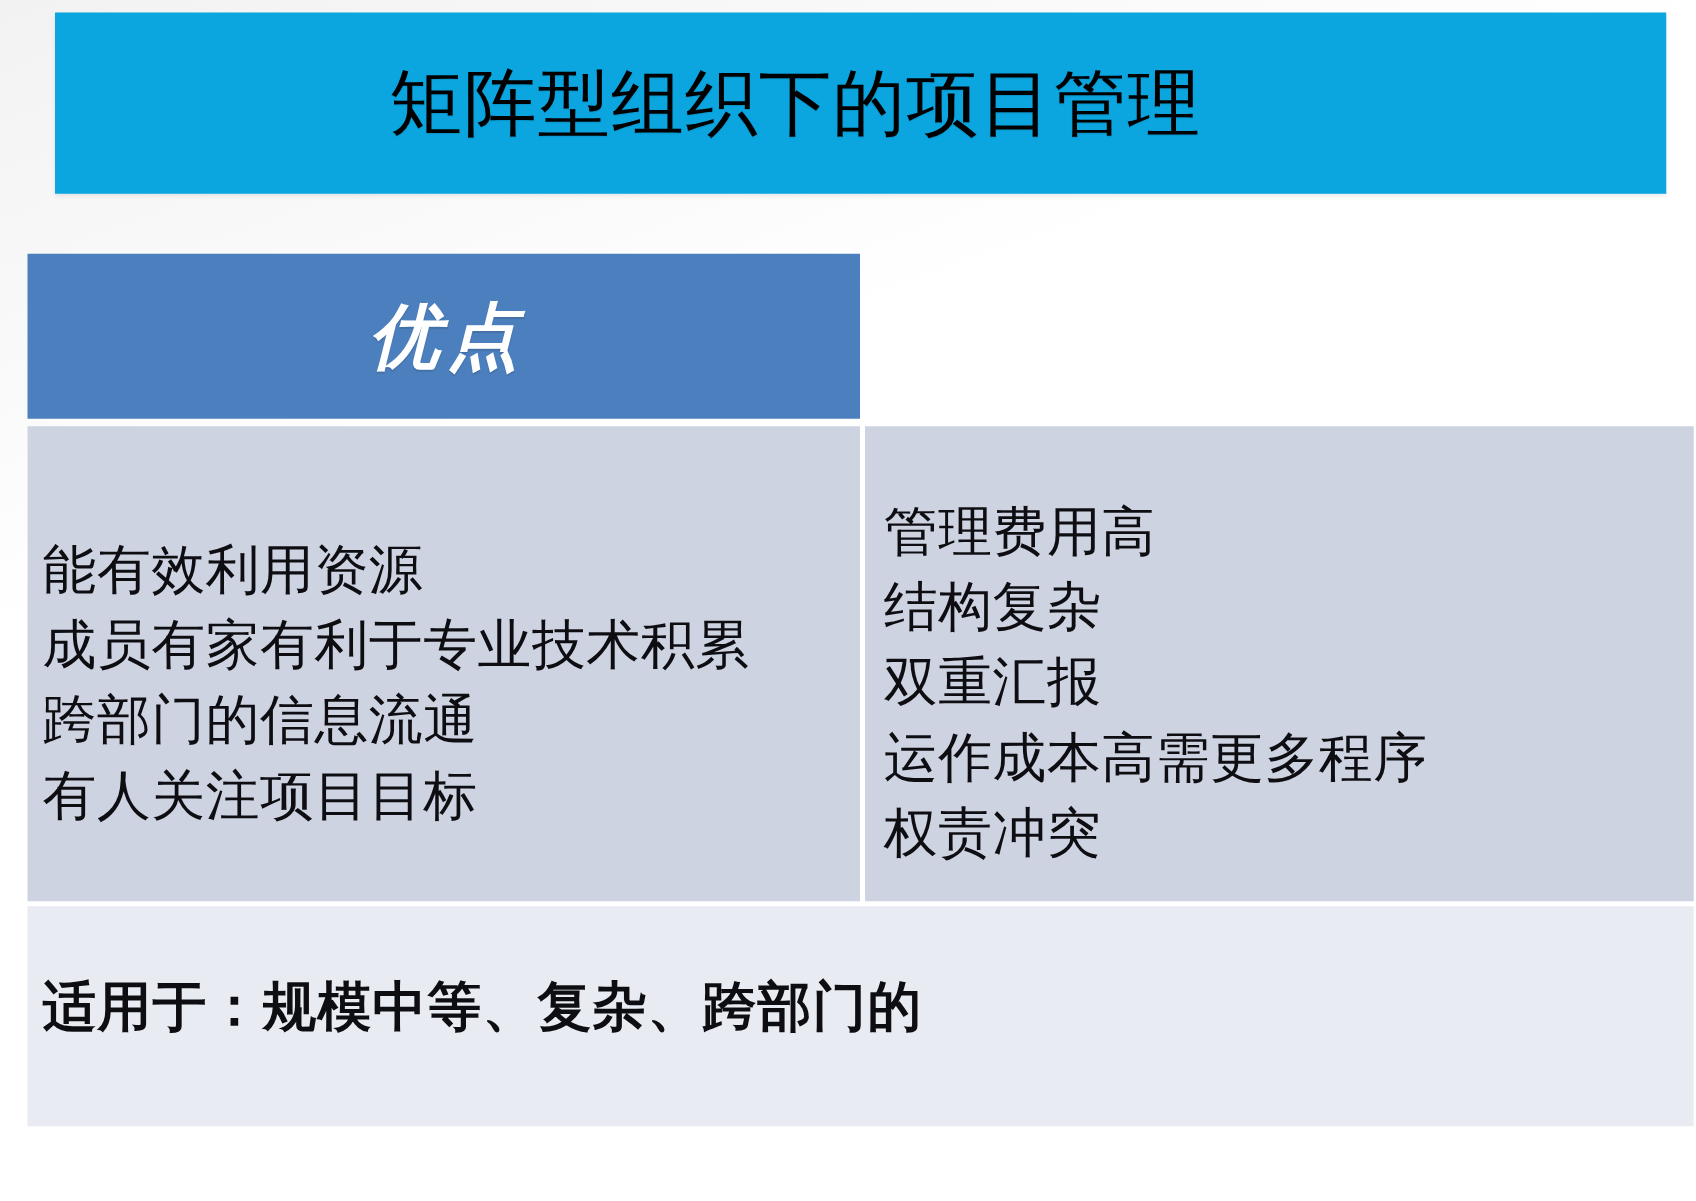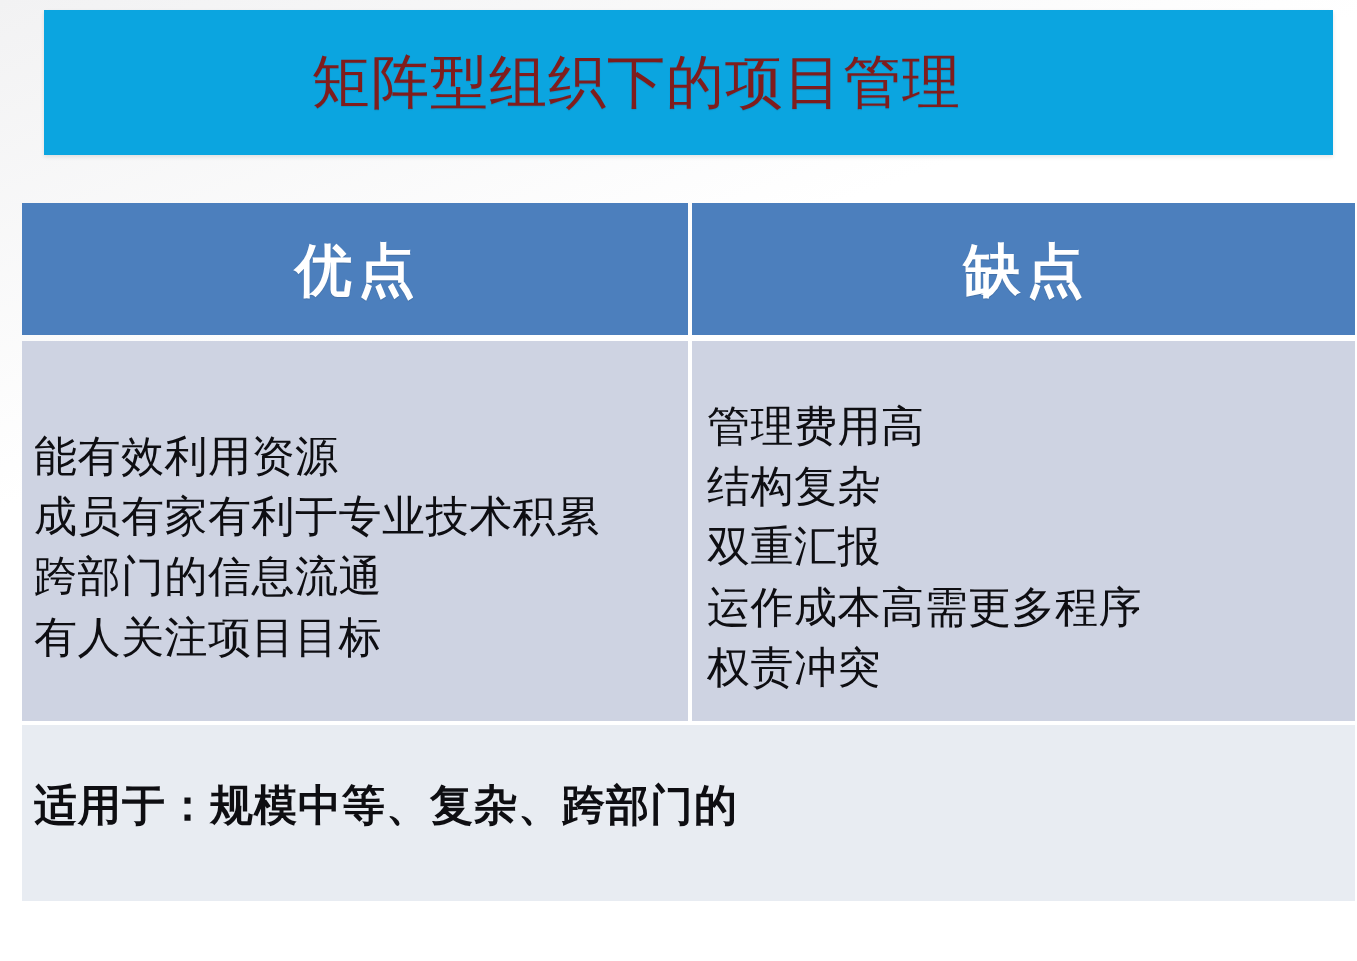--- a/index.html
+++ b/index.html
@@ -23,21 +23,21 @@
     top: 10px;
     width: 1289px;
     height: 145px;
     background: #0ba5e0;
     box-shadow: 0 2px 4px rgba(0,0,0,0.10);
     display: flex;
     align-items: center;
     justify-content: center;
   }
   #title-banner .title-text {
-    color: #7f1d1d;
+    color: #000000;
     font-size: 58px;
     line-height: 1.05;
     letter-spacing: 1px;
     font-weight: 400;
     white-space: nowrap;
     position: relative;
     left: -52px;
     text-shadow: 0 1px 1px rgba(0,0,0,0.10);
   }
 
@@ -66,20 +66,21 @@
   .header-cell.left  { width: 666px; }
   .header-cell.right { width: 663px; }
   .header-cell .header-text {
     color: #ffffff;
     font-size: 57px;
     font-weight: 700;
     letter-spacing: 6px;
     text-indent: 6px;
     line-height: 1;
     text-shadow: 0 1px 1px rgba(0,0,0,0.12);
+    font-style: italic;
   }
 
   .table-body-row {
     display: flex;
     width: 100%;
     height: 380px;
     margin-top: 6px;
     gap: 4px;
   }
   .body-cell {
@@ -132,23 +133,20 @@
 <div id="title-banner">
   <span class="title-text">矩阵型组织下的项目管理</span>
 </div>
 
 <div id="compare-table">
 
   <div class="table-header-row">
     <div class="header-cell left">
       <span class="header-text">优点</span>
     </div>
-    <div class="header-cell right">
-      <span class="header-text">缺点</span>
-    </div>
   </div>
 
   <div class="table-body-row">
     <div class="body-cell left">
       <div class="cell-lines">
         <span class="cell-line">能有效利用资源</span>
         <span class="cell-line">成员有家有利于专业技术积累</span>
         <span class="cell-line">跨部门的信息流通</span>
         <span class="cell-line">有人关注项目目标</span>
       </div>

